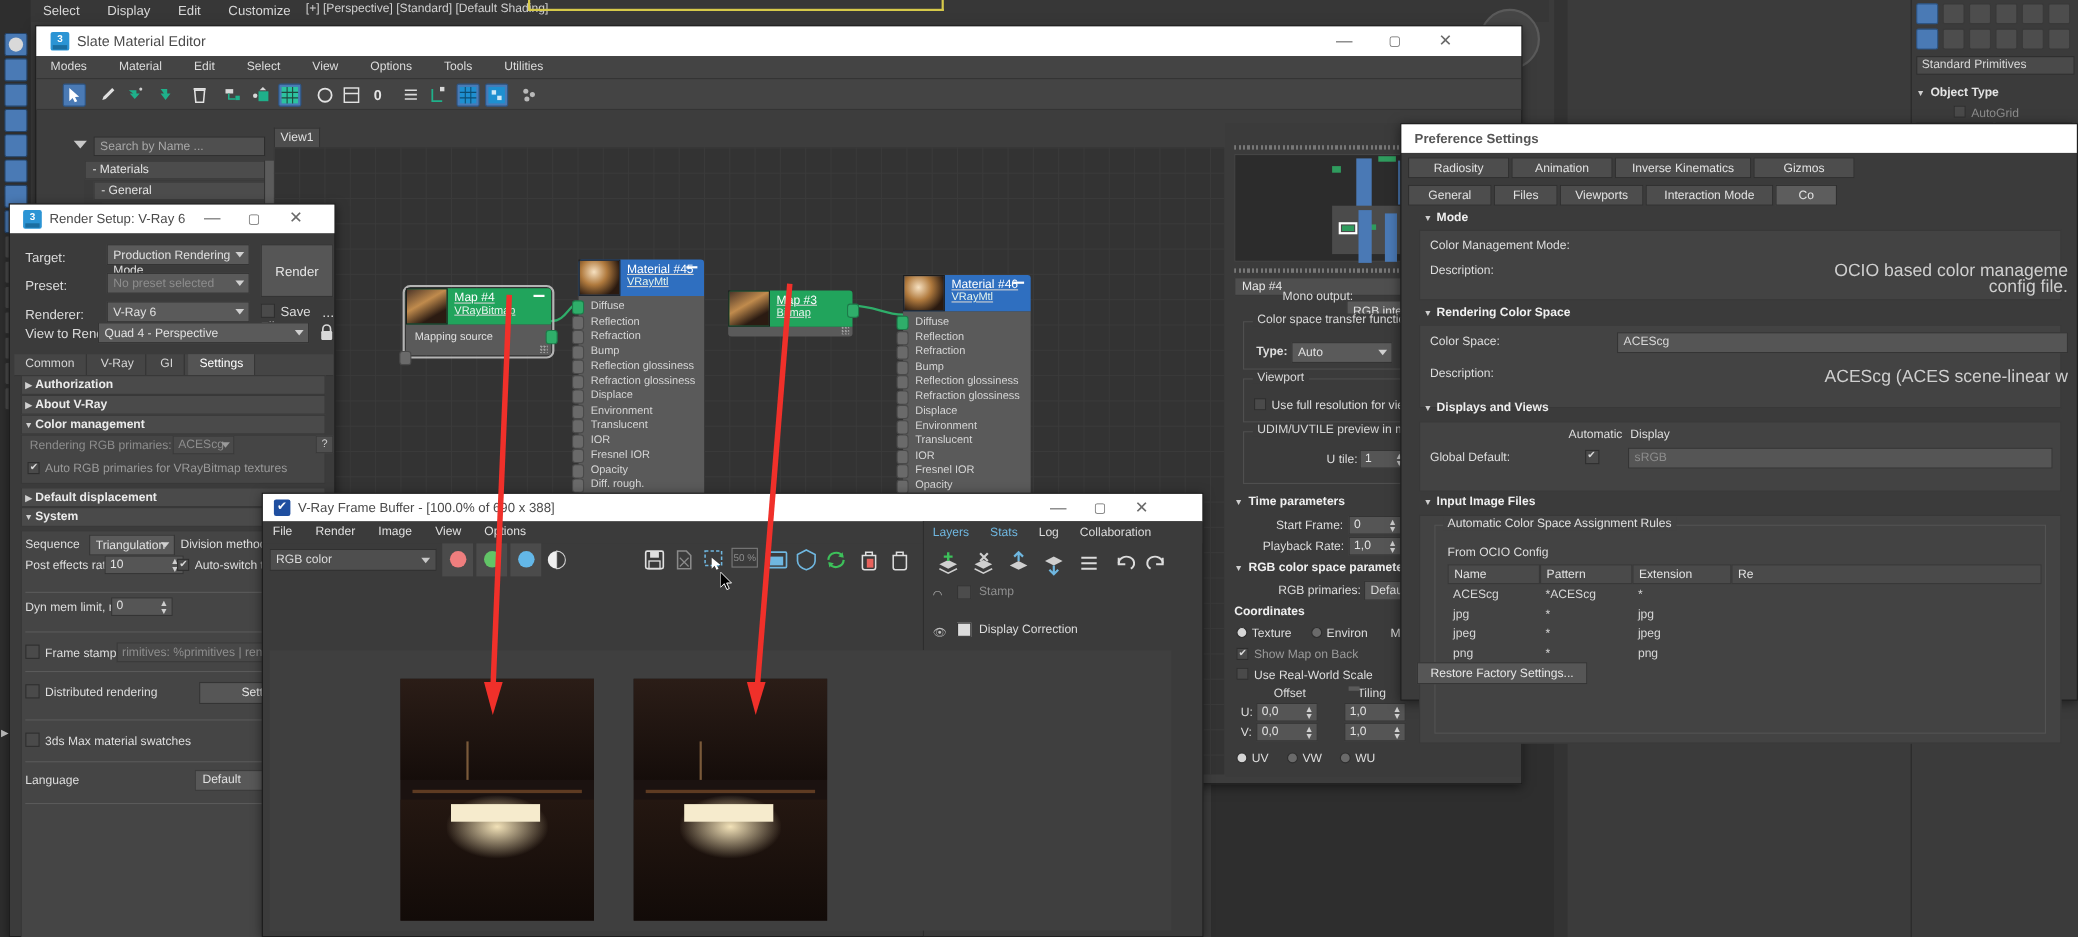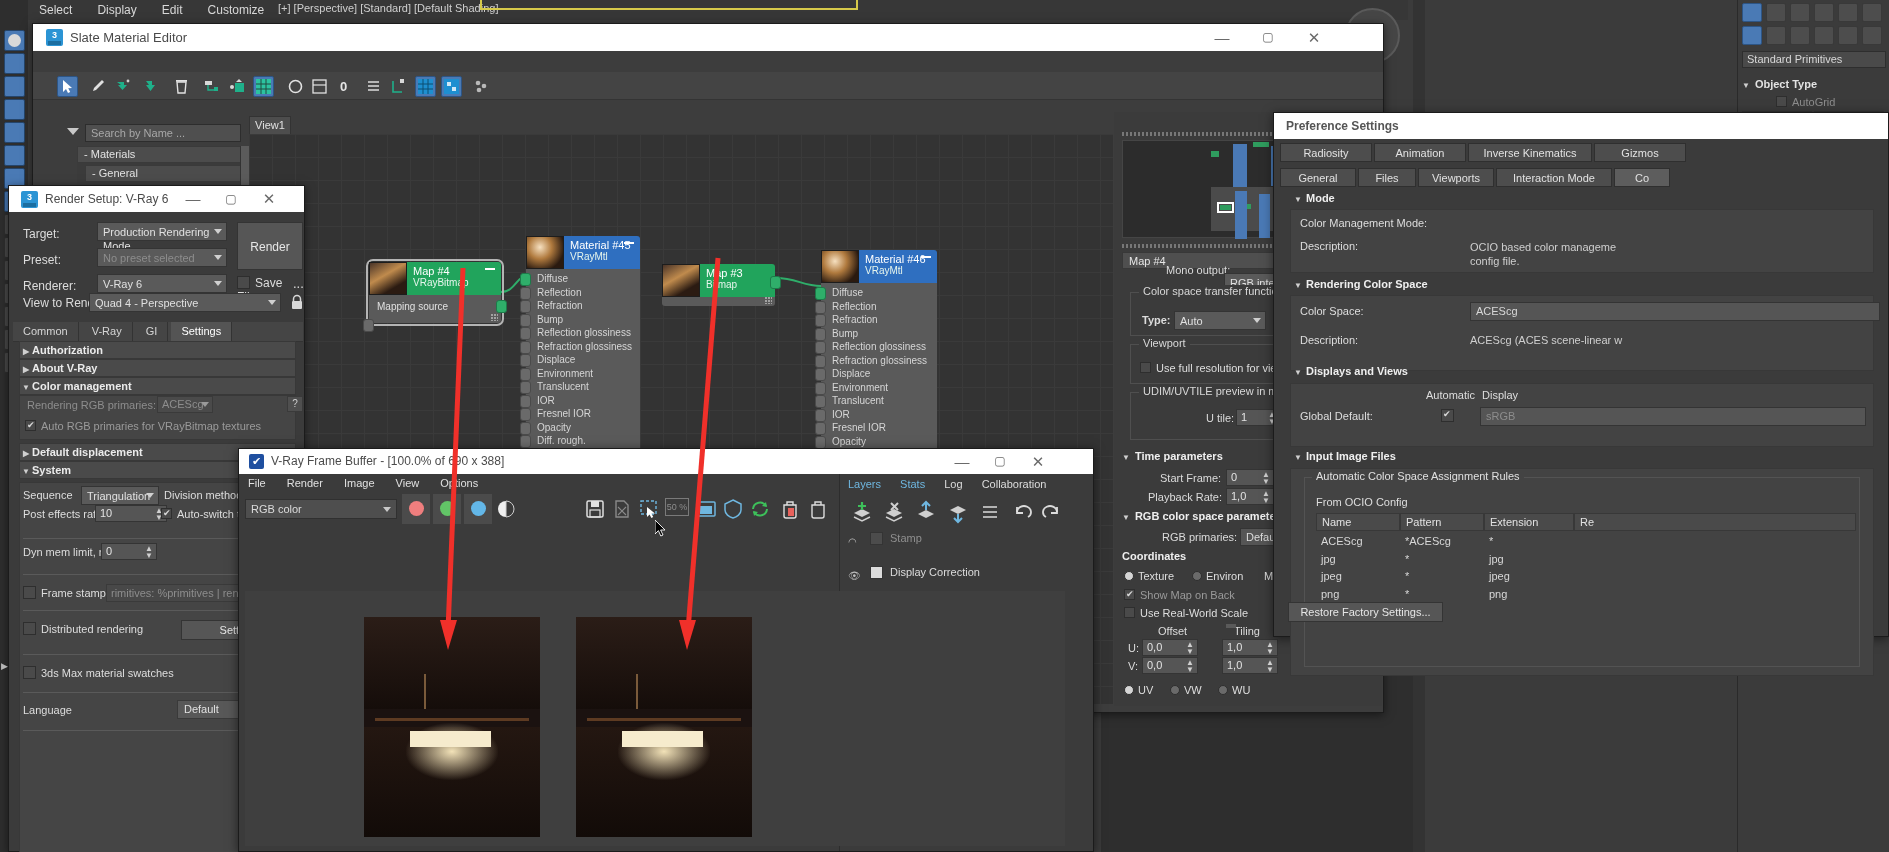--- a/index.html
+++ b/index.html
@@ -70,21 +70,21 @@
   #sme-viewtab { position:absolute; left:216px; top:92px; width:42px; height:18px; background:#4d4d4d; border:1px solid #333; border-bottom:none; color:#e0e0e0; font-size:11px; text-align:center; line-height:16px; }
   #sme-canvas { position:absolute; left:216px; top:110px; width:864px; height:570px; background:#333333;
      background-image:linear-gradient(to right,#3a3a3a 1px,transparent 1px),linear-gradient(to bottom,#3a3a3a 1px,transparent 1px);
      background-size:23px 23px; overflow:hidden; }
   #sme-rightpanel { position:absolute; left:1081px; top:88px; width:268px; height:594px; background:#3b3b3b; }
 
   
   .node { position:absolute; border-radius:3px; }
   .node .nhdr { display:flex; align-items:stretch; background:#21a45c; border-radius:3px 3px 0 0; position:relative; }
   .node .nthumb { width:38px; height:33px; background:linear-gradient(150deg,#4a3428,#c08b4d 40%,#2b1b12 75%); border:1px solid #1d1d1d; flex:0 0 38px; }
-  .node .ntitles { padding:3px 6px; }
+  .node .ntitles { padding:3px 6px;text-decoration:underline; }
   .node .nname { font-size:11px; color:#ffffff; line-height:12px; }
   .node .ntype { font-size:10px; color:#e6f5ec; line-height:12px; }
   .node .nmin { position:absolute; right:6px; top:6px; width:10px; height:2px; background:#ffffff; }
   .node .nbody { background:#5a5a5a; border-radius:0 0 3px 3px; }
   .node.selected { outline:2px solid #b4b4b4; outline-offset:1px; border-radius:4px; }
   .mtlnode .nhdr { background:#2f6fc0; }
   .mtlnode .nthumb { background:radial-gradient(circle at 36% 33%,#f6e0c0,#b07a3e 38%,#2a1a10 78%); border-radius:0; }
   .sock { position:absolute; width:11px; height:13px; background:#6a6a6a; border:1px solid #4a4a4a; border-radius:3px; }
   .sock.green { background:#2fae6a; border-color:#1d7a49; }
   .slabel { position:absolute; font-size:10px; color:#d6d6d6; white-space:nowrap; }
@@ -140,21 +140,21 @@
   
   #prefs { left:1273px; top:112px; width:616px; height:525px; background:#3b3b3b; border:1px solid #1b1b1b; box-shadow:0 2px 10px rgba(0,0,0,.5); }
   #pref-title { position:absolute; left:0; top:0; right:0; height:26px; background:#ffffff; }
   #pref-title .ttxt { position:absolute; left:12px; top:6px; font-size:12px; color:#555;font-weight:bold; }
   .ptab { position:absolute; height:19px; line-height:18px; text-align:center; font-size:11px; color:#e2e2e2; background:#4d4d4d; border:1px solid #2f2f2f; }
   .ptab.active { background:#5d5d5d; }
   .psec { position:absolute; font-size:11px; font-weight:bold; color:#efefef; }
   .psec .tri { display:inline-block; width:12px; font-size:8px; color:#cfcfcf; }
   .pbox { position:absolute; background:#434343; border:1px solid #383838; }
   .plab { position:absolute; font-size:11px; color:#dedede; }
-  .pval { position:absolute; font-size:11px; color:#cfcfcf; }
+  .pval { position:absolute; font-size:16px; color:#cfcfcf;text-align:right; }
   .pfield { position:absolute; background:#555; border:1px solid #343434; color:#d8d8d8; font-size:11px; padding:2px 5px; height:19px; }
   .pgrid-hdr { position:absolute; height:18px; background:#4a4a4a; border:1px solid #383838; font-size:11px; color:#e2e2e2; line-height:16px; padding-left:5px; }
   .pgrid-cell { position:absolute; font-size:11px; color:#d8d8d8; }
   #restore-btn { position:absolute; left:14px; bottom:14px; width:155px; height:20px; background:#565656; border:1px solid #343434; font-size:11px; color:#e6e6e6; text-align:center; line-height:18px; }
 
   
   .mp-lab { position:absolute; font-size:11px; color:#dcdcdc; }
   .mp-group { position:absolute; border:1px solid #4f4f4f; }
   .mp-group .gt { position:absolute; left:8px; top:-8px; background:#3b3b3b; padding:0 4px; font-size:11px; color:#d8d8d8; }
 
@@ -237,20 +237,30 @@
 
   <div class="abs" id="sme">
     <div id="sme-title">
       <div class="maxicon">3</div>
       <div class="ttxt">Slate Material Editor</div>
       <div class="wbtn" style="right:138px">—</div>
       <div class="wbtn" style="right:92px;font-size:12px;">▢</div>
       <div class="wbtn" style="right:46px">✕</div>
     </div>
 
+    <div id="sme-menubar">
+      <span class="sme-menu">Modes</span>
+      <span class="sme-menu">Material</span>
+      <span class="sme-menu">Edit</span>
+      <span class="sme-menu">Select</span>
+      <span class="sme-menu">View</span>
+      <span class="sme-menu">Options</span>
+      <span class="sme-menu">Tools</span>
+      <span class="sme-menu">Utilities</span>
+    </div>
 
     <div id="sme-toolbar">
       <div class="tbtn sel" style="left:24px">
         <svg width="19" height="19" viewBox="0 0 19 19">
             <path d="M5 3 L5 15 L8 12 L10 16 L12.2 15 L10.2 11.2 L14 11 Z" fill="#ffffff"></path>
           </svg>
       </div>
       <div class="tbtn" style="left:54px">
         <svg width="19" height="19" viewBox="0 0 19 19">
             <path d="M14 3 L16 5 L8 13 L5 14 L6 11 Z" fill="#e0e0e0"></path>

